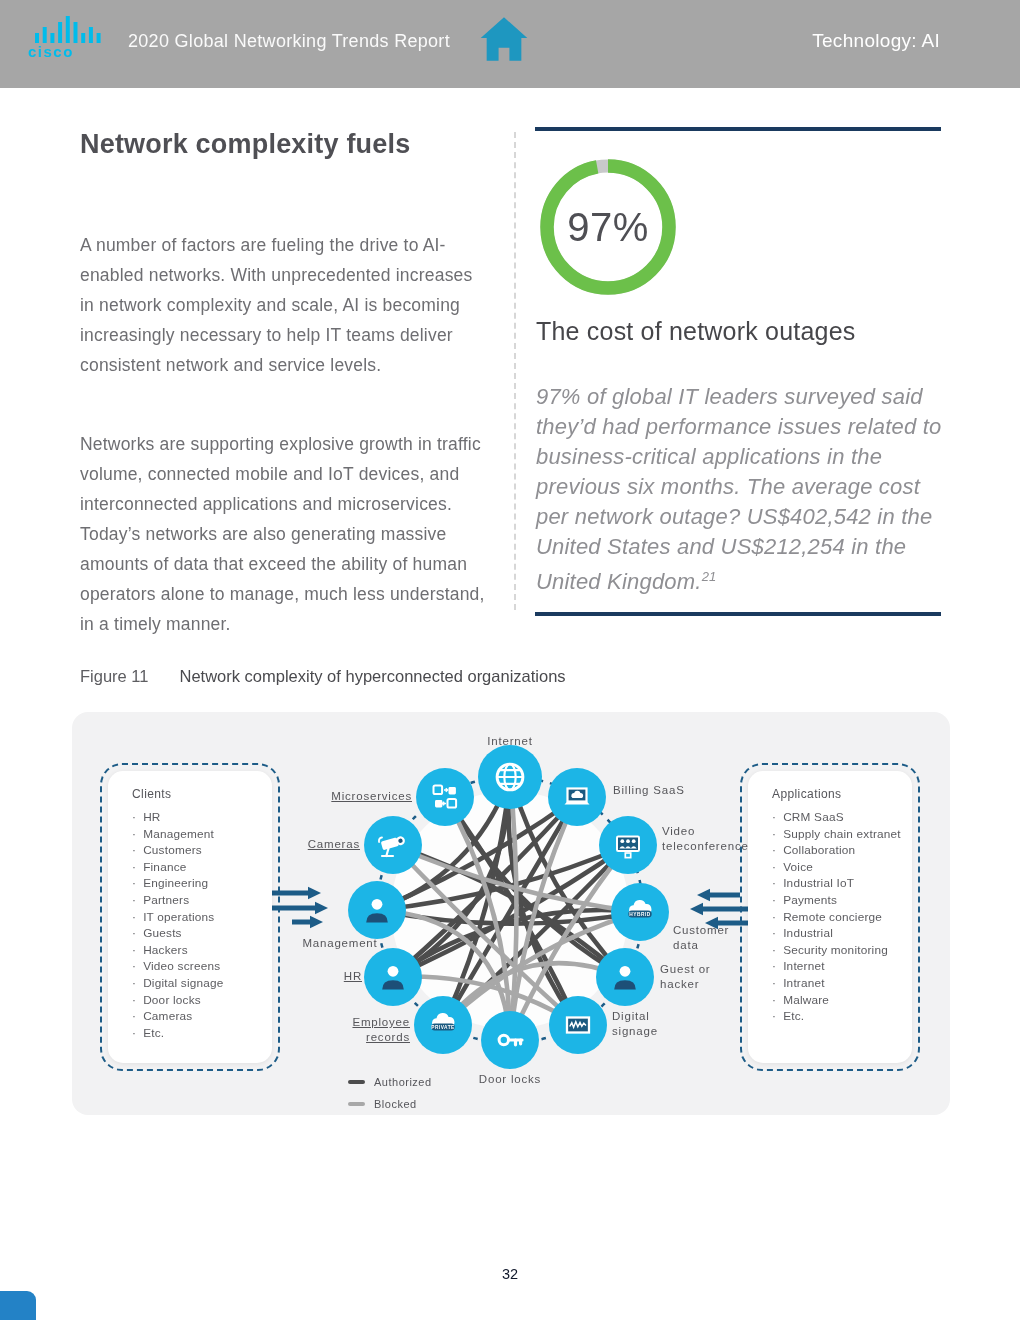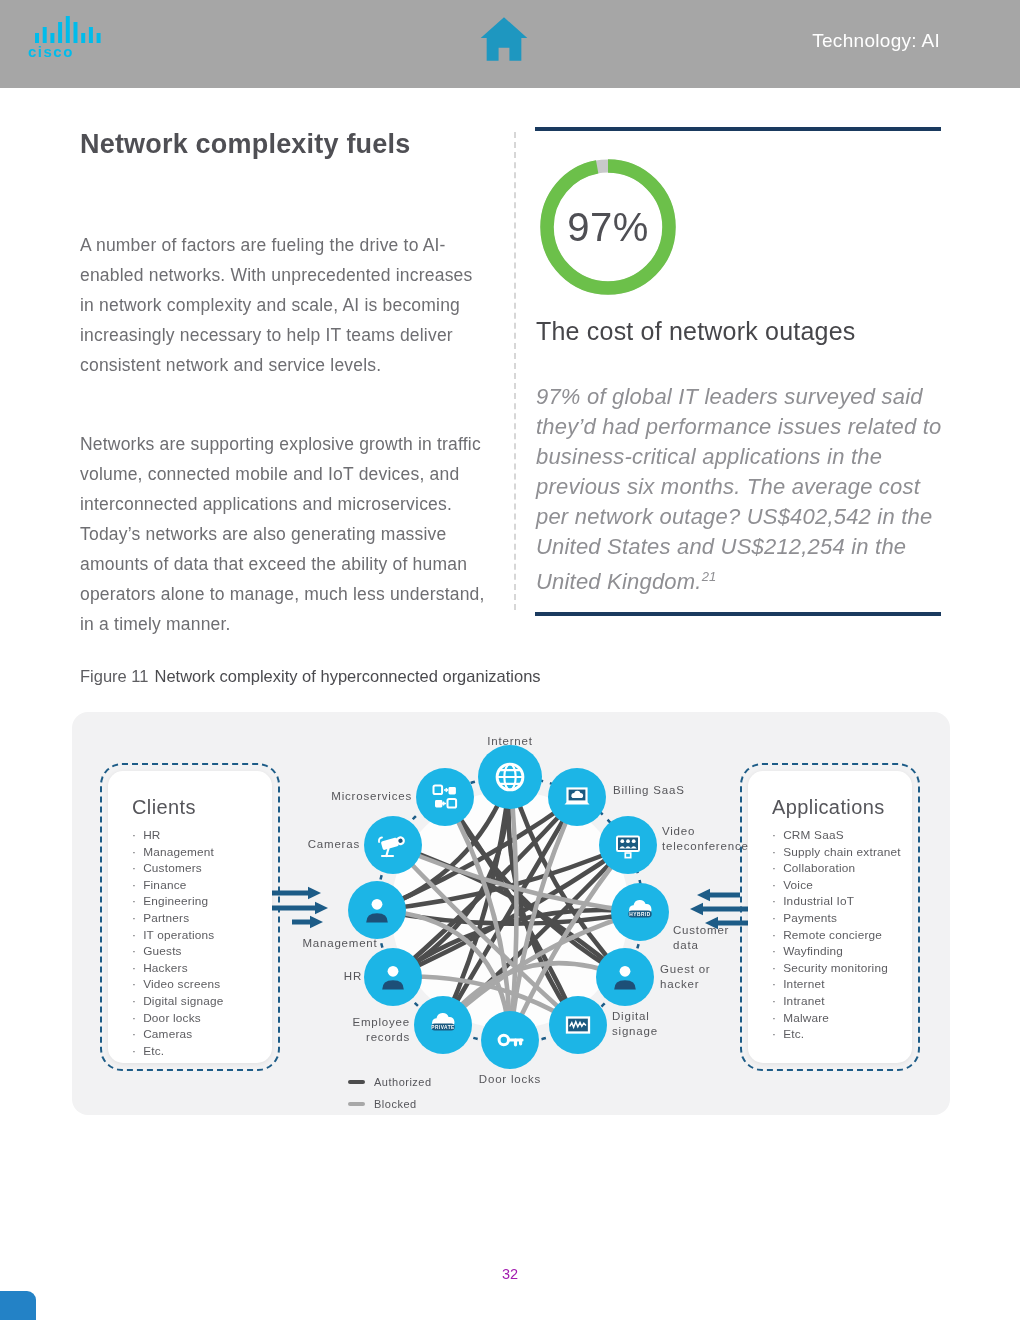--- a/index.html
+++ b/index.html
@@ -25,42 +25,42 @@
   
   .rule{position:absolute;left:535px;width:406px;height:4px;background:#1a3a5f;}
   .rule-top{top:127px;}
   .rule-bottom{top:612px;}
   .donut-wrap{position:absolute;left:537px;top:156px;width:142px;height:142px;}
   .donut-label{position:absolute;left:537px;top:156px;width:142px;height:142px;display:flex;align-items:center;justify-content:center;font-size:40px;color:#4f4f54;letter-spacing:.5px;}
   .stat-heading{position:absolute;left:536px;top:317px;font-size:25px;color:#46464a;letter-spacing:.2px;}
   .stat-body{position:absolute;left:536px;top:360px;width:414px;font-size:22px;line-height:30px;color:#8f8f93;letter-spacing:.2px;font-style:italic;}
   .stat-body sup{font-size:13px;}
   
-  .caption{position:absolute;left:80px;top:667px;font-size:16.5px;display:flex;gap:6px;}
+  .caption{position:absolute;left:80px;top:667px;font-size:16.5px;display:flex;gap:31px;}
   .caption-label{color:#5d5d61;}
   .caption-title{color:#4a4a4e;font-weight:500;}
   .panel{position:absolute;left:72px;top:712px;width:878px;height:403px;background:#f2f2f3;border-radius:16px;}
   .diagram-svg{position:absolute;left:0;top:0;}
   .side-box{position:absolute;top:51px;width:180px;height:308px;border:2px dashed #1d5c87;border-radius:22px;box-sizing:border-box;}
   .clients-box{left:28px;}
   .applications-box{left:668px;}
   .side-box-inner{position:absolute;left:6px;top:6px;right:6px;bottom:6px;background:#ffffff;border-radius:15px;box-shadow:0 1px 5px rgba(0,0,0,.08);padding:16px 4px 0 24px;box-sizing:border-box;}
-  .side-box-title{font-size:20px;color:#55555a;letter-spacing:.4px;margin:9px 0 8px 0;font-weight:400;}
+  .side-box-title{font-size:12px;color:#55555a;letter-spacing:.4px;margin:0 0 8px 0;font-weight:400;}
   .side-list{list-style:none;margin:0;padding:0;}
   .side-list li{font-size:11.8px;color:#5c5c60;line-height:16.6px;letter-spacing:.2px;white-space:nowrap;}
   .side-list li::before{content:"·";margin-right:7px;}
   .node-label{position:absolute;font-size:11.5px;color:#56565a;letter-spacing:.8px;line-height:15px;white-space:pre-line;}
   .al-center{transform:translateX(-50%);text-align:center;}
-  .al-right{transform:translateX(-100%);text-align:right;}
+  .al-right{transform:translateX(-100%);text-align:right;text-decoration:underline;}
   .legend{position:absolute;left:276px;top:364px;}
   .legend-row{display:flex;align-items:center;gap:9px;margin-bottom:10px;}
   .legend-swatch{width:17px;height:4px;border-radius:2px;}
   .legend-label{font-size:11px;color:#55555a;letter-spacing:.5px;}
   
-  .page-number{position:absolute;left:0;top:1266px;width:100%;text-align:center;font-size:14.5px;color:#a21caf;}
+  .page-number{position:absolute;left:0;top:1266px;width:100%;text-align:center;font-size:14.5px;color:#0f172a;}
   .corner-accent{position:absolute;left:-13px;top:1291px;width:49px;height:45px;background:#2382c6;border-radius:9px;}
 </style>
 </head>
 <body>
 
 <div class="header">
   <div class="logo">
     <svg width="66" height="28" viewBox="0 0 66 28">
       <g fill="#00bceb">
         <rect x="0" y="18" width="4" height="10"></rect>
@@ -69,20 +69,21 @@
         <rect x="23.1" y="7" width="4" height="21"></rect>
         <rect x="30.8" y="1" width="4" height="27"></rect>
         <rect x="38.5" y="7" width="4" height="21"></rect>
         <rect x="46.2" y="18" width="4" height="10"></rect>
         <rect x="53.9" y="12" width="4" height="16"></rect>
         <rect x="61.6" y="18" width="4" height="10"></rect>
       </g>
     </svg>
     <div class="logo-text">cisco</div>
   </div>
+  <div class="header-title">2020 Global Networking Trends Report</div>
   <div class="home-btn">
     <svg width="52" height="48" viewBox="0 0 48 44">
       <path d="M24,2 L45.5,21 L40,21 L40,42 L29,42 L29,30 L19,30 L19,42 L8,42 L8,21 L2.5,21 Z" fill="#1e97c0"></path>
     </svg>
   </div>
   <div class="header-section">Technology: AI</div>
 </div>
 
 <div class="main-heading">
   <div>Network complexity fuels</div>
@@ -288,21 +289,21 @@
     <div class="side-box-inner">
       <div class="side-box-title">Applications</div>
       <ul class="side-list">
           <li>CRM SaaS</li>
           <li>Supply chain extranet</li>
           <li>Collaboration</li>
           <li>Voice</li>
           <li>Industrial IoT</li>
           <li>Payments</li>
           <li>Remote concierge</li>
-          <li>Wayfinding</li>
+          <li>Industrial</li>
           <li>Security monitoring</li>
           <li>Internet</li>
           <li>Intranet</li>
           <li>Malware</li>
           <li>Etc.</li>
         </ul>
     </div>
   </div>
 
   <div id="diagram-labels">

